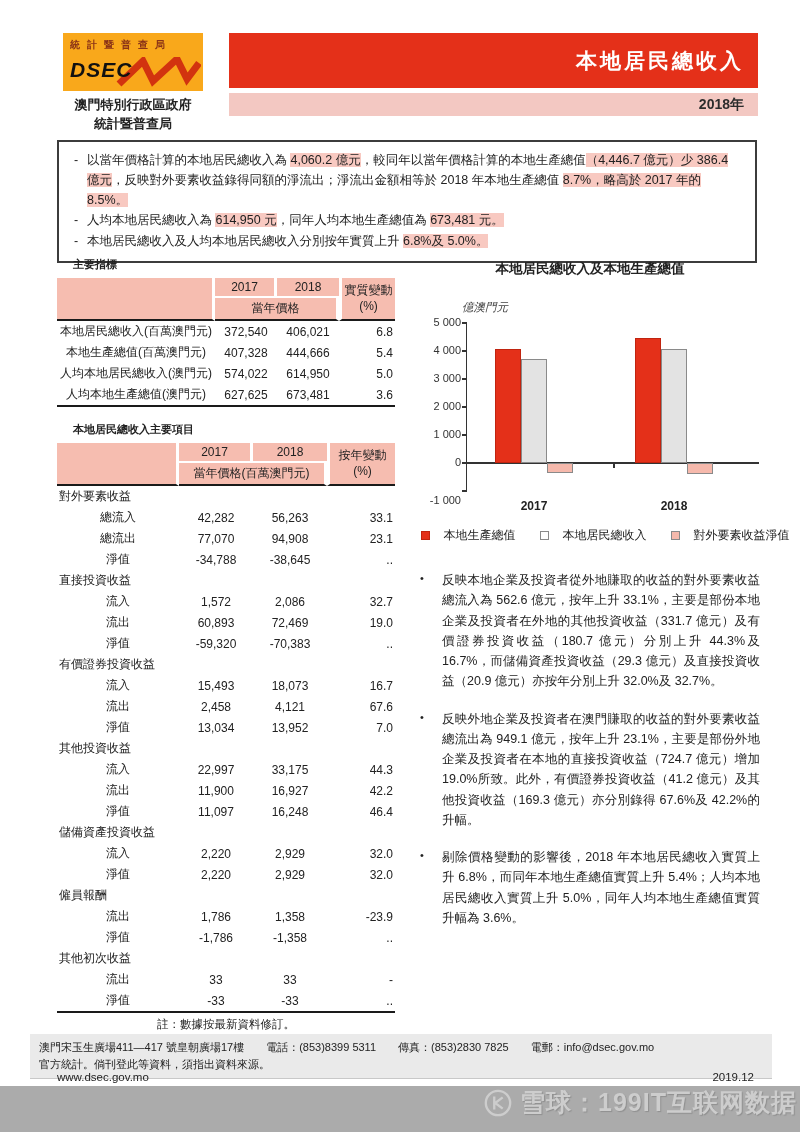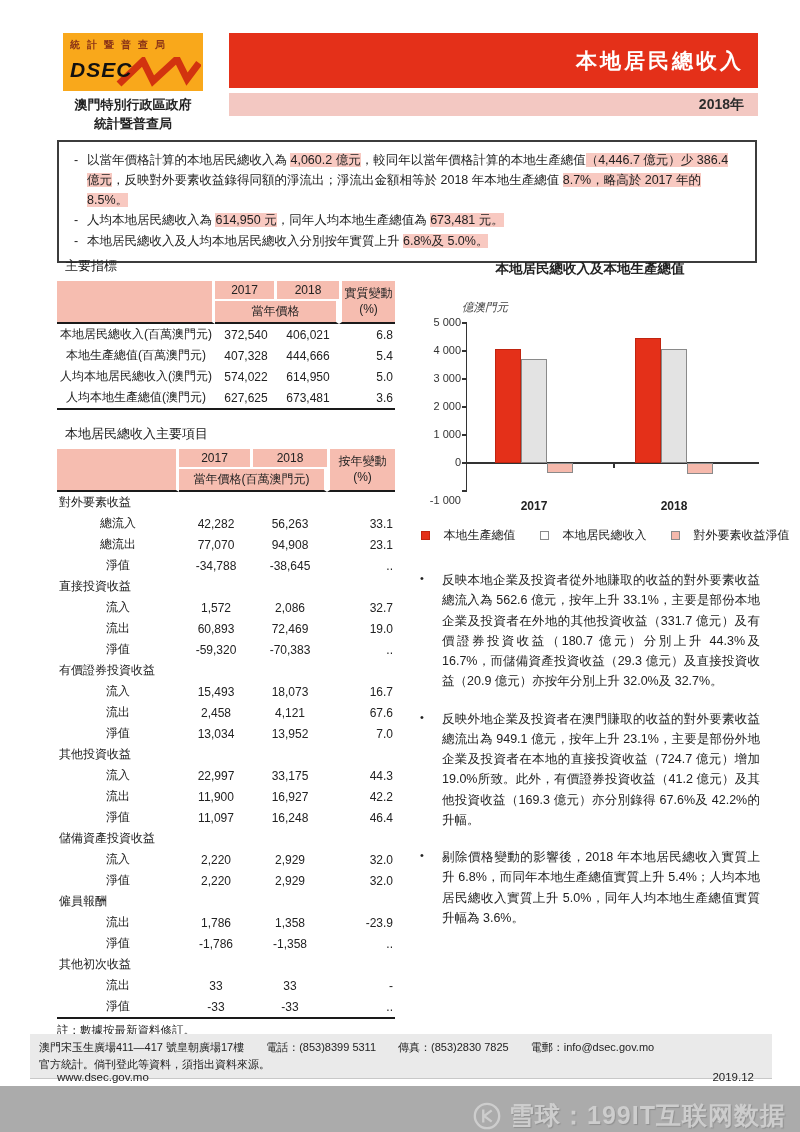--- a/index.html
+++ b/index.html
@@ -22,40 +22,40 @@
   
   .summary{position:absolute;top:140px;left:57px;width:700px;box-sizing:border-box;border:2px solid #3c3c3c;padding:8px 12px 8px 6px;}
   .sum-row{display:flex;font-size:12.5px;line-height:1.58;margin:1px 0;}
   .sum-dash{flex:none;width:22px;text-align:center;}
   .sum-text{flex:1;}
   .hl{background:#f8c9c1;}
 
   
   .col-left{position:absolute;top:257px;left:57px;width:338px;}
   .col-right{position:absolute;top:257px;left:420px;width:340px;}
-  .sec-title{font-size:13px;font-weight:normal;margin:0 0 6px 8px;}
+  .sec-title{font-size:11px;font-weight:bold;margin:0 0 6px 16px;}
   .t2-title{margin-top:15px;}
 
   
   table.data{border-collapse:separate;border-spacing:0;width:100%;table-layout:fixed;font-size:12px;}
   table.data td{padding:2px 2px;}
   thead td{background:#f6bdb0;text-align:center;font-weight:normal;}
   td.ph-lbl{border-right:3px solid #fff;}
   td.ph-year{border-right:3px solid #fff;border-bottom:2px solid #fff;}
   td.ph-year.last{border-right:0;}
   td.ph-sub{border-right:3px solid #fff;}
   td.ph-chg{border-left:3px solid #fff;line-height:1.3;}
   thead tr:last-child td, thead td[rowspan]{border-bottom-color:#1a1a1a;border-bottom-width:2px;border-bottom-style:solid;}
   thead td.ph-year{border-bottom:2px solid #fff;}
   tbody tr:last-child td{border-bottom:2px solid #1a1a1a;}
   td.lbl{text-align:center;}
   td.num{text-align:center;padding-right:9px;}
   td.chg{text-align:right;padding-right:3px;}
   td.sec-name{text-align:left;padding-top:9px;}
-  .note{font-size:11.5px;margin-top:4px;}
+  .note{font-size:11.5px;margin-top:4px;text-align:center;}
   .c-lbl{width:158px;} .c-n1{width:62px;} .c-n2{width:62px;} .c-ch{width:56px;}
   .d-lbl{width:122px;} .d-n1{width:74px;} .d-n2{width:74px;} .d-ch{width:68px;}
 
   
   .chart-title{text-align:center;font-size:13.5px;font-weight:bold;margin:3px 0 22px 0;}
   .chart-ylabel{font-size:11.5px;color:#444;margin:0 0 8px 42px;font-style:italic;}
   .chart-wrap{position:relative;margin-left:46px;width:292px;height:200px;}
   .plot{position:absolute;top:0;left:0;width:292px;height:168px;border-left:1.5px solid #333;}
   .ytick-label{position:absolute;left:-46px;width:40px;text-align:right;font-size:11px;color:#333;}
   .ytick{position:absolute;left:-5px;width:5px;height:1.5px;background:#333;}
@@ -69,21 +69,21 @@
 
   
   .ana-list{margin-top:26px;}
   .ana-row{display:flex;margin-bottom:17px;}
   .ana-dot{flex:none;width:22px;font-size:11px;padding-top:2px;color:#222;}
   .ana-text{flex:1;font-size:12.5px;line-height:1.62;text-align:justify;}
 
   
   .contact-strip{position:absolute;top:1034px;left:30px;right:28px;background:#eaeaea;border-bottom:1px solid #c8c8c8;padding:5px 9px;font-size:11px;line-height:1.55;color:#222;box-sizing:border-box;}
   .site-row{position:absolute;top:1071px;left:57px;right:46px;display:flex;justify-content:space-between;font-size:11.5px;color:#222;}
-  .wm-strip{position:absolute;left:0;right:0;bottom:0;height:46px;background:#ababab;display:flex;align-items:flex-end;justify-content:flex-end;padding-right:14px;}
+  .wm-strip{position:absolute;left:0;right:0;bottom:0;height:46px;background:#ababab;display:flex;align-items:flex-start;justify-content:flex-end;padding-right:3px;}
   .wm{display:flex;align-items:center;gap:7px;color:#cdcdcd;font-size:25px;font-weight:bold;letter-spacing:1px;text-shadow:1px 1px 1px #8f8f8f;}
 </style>
 </head>
 <body>
 
 <div class="page">
 
   <div class="hdr">
     <div class="logo-block">
       <div class="logo">

